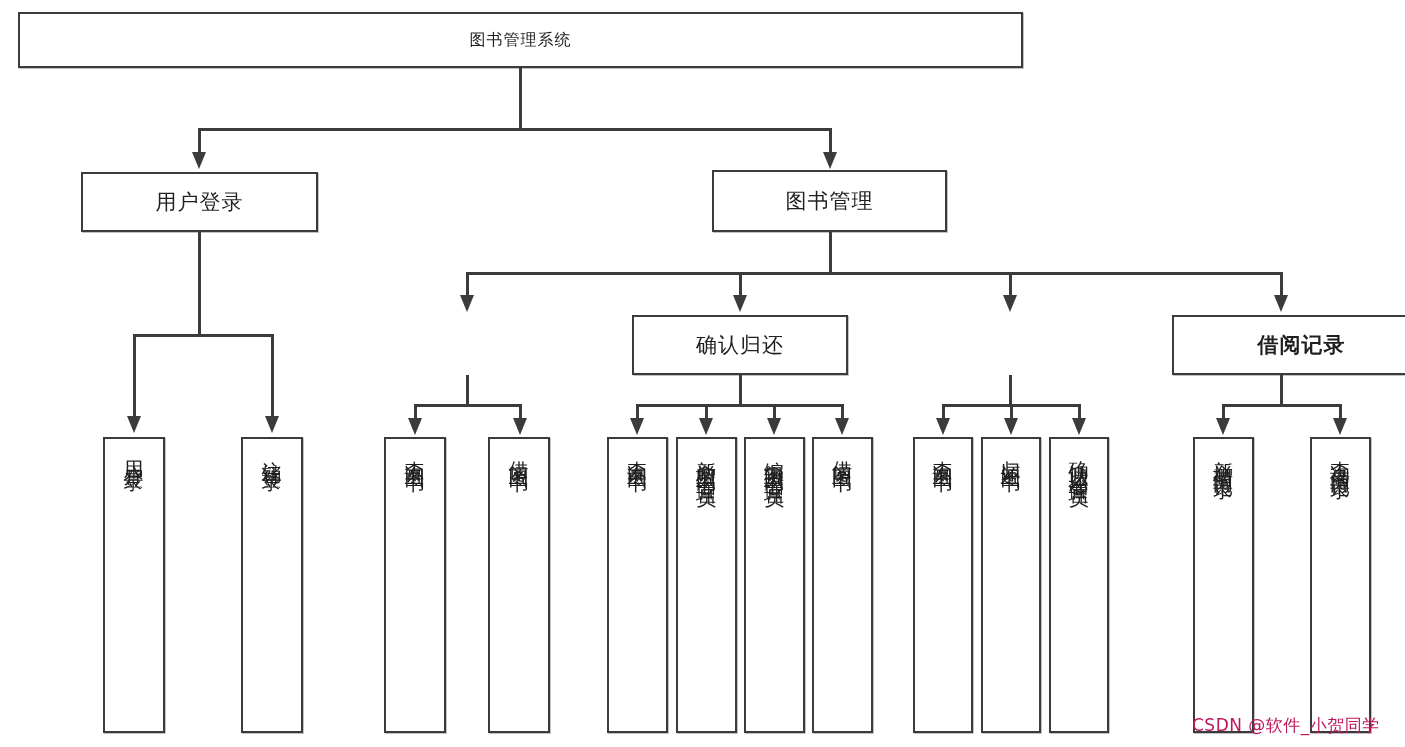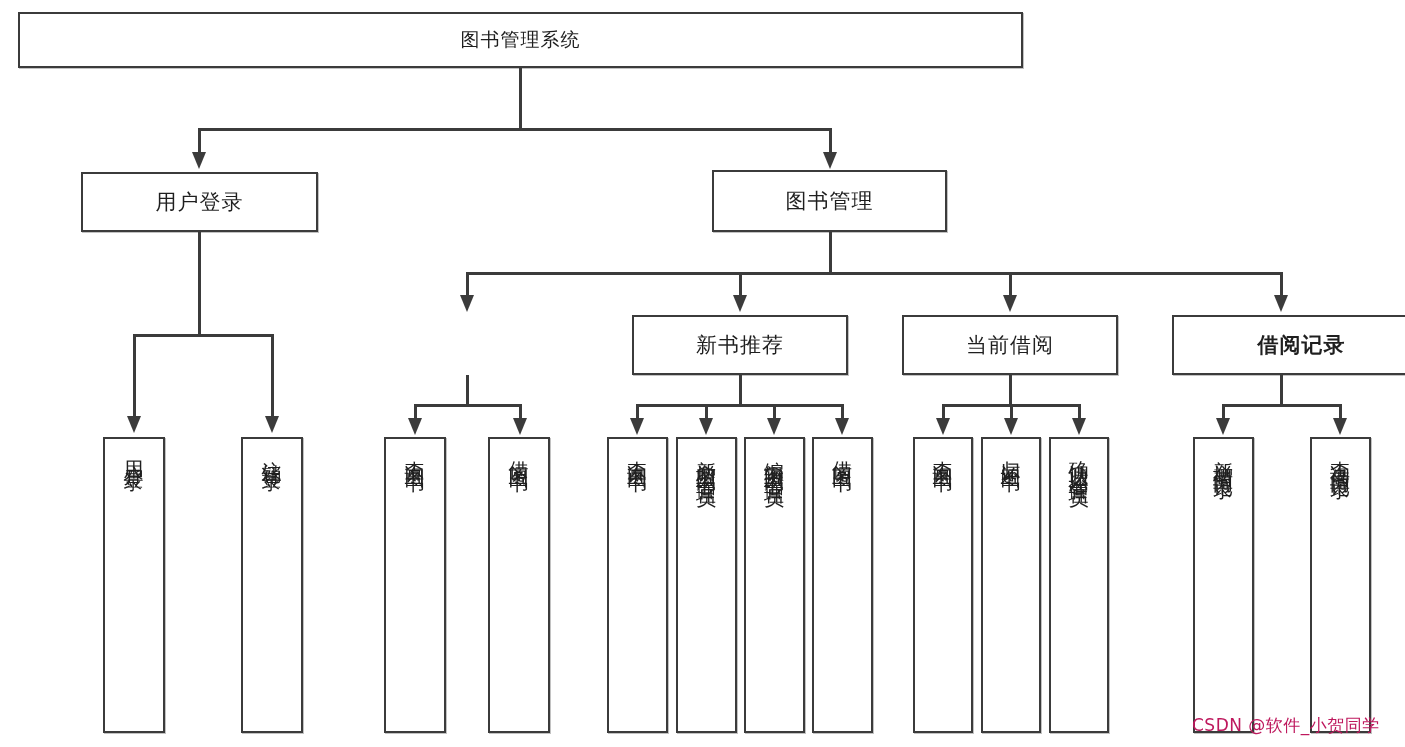--- a/index.html
+++ b/index.html
@@ -29,21 +29,21 @@
     letter-spacing:1px;
     box-shadow:1px 1px 0 rgba(120,120,120,.45);
   }
   .node .label{
     display:block;
     line-height:1.05;
     white-space:pre-line;
   }
   
   .node.h{ font-size:21px; }
-  #node-root.h{ font-size:19px; }
+  #node-root.h{ font-size:16px; }
   
   .node.v{
     font-size:20px;
     padding:6px 0;
     align-items:flex-start;
   }
   .node.v .label{
     writing-mode:vertical-rl;
     text-orientation:upright;
     -webkit-writing-mode:vertical-rl;
@@ -112,24 +112,21 @@
   <div class="conn vline" style="left:466px;top:272px;height:27px;"></div>
   <div class="arrow" style="left:460px;top:295px;"></div>
   <div class="conn vline" style="left:739px;top:272px;height:27px;"></div>
   <div class="arrow" style="left:733px;top:295px;"></div>
   <div class="conn vline" style="left:1009px;top:272px;height:27px;"></div>
   <div class="arrow" style="left:1003px;top:295px;"></div>
   <div class="conn vline" style="left:1280px;top:272px;height:27px;"></div>
   <div class="arrow" style="left:1274px;top:295px;"></div>
 
   <div class="node h" style="left:632px;top:315px;width:216px;height:60px;">
-    <span class="label">新书推荐</span>
-  </div>
-  <div class="node h" style="left:902px;top:315px;width:216px;height:60px;">
-    <span class="label">当前借阅</span>
+    <span class="label">确认归还</span>
   </div>
   <div class="node h" style="left:1172px;top:315px;width:259px;height:60px;font-weight:bold;">
     <span class="label">借阅记录</span>
   </div>
 
   <div class="conn vline" style="left:466px;top:375px;height:31px;"></div>
   <div class="conn hline" style="left:414px;top:404px;width:105px;"></div>
   <div class="conn vline" style="left:414px;top:404px;height:17px;"></div>
   <div class="arrow" style="left:408px;top:418px;"></div>
   <div class="conn vline" style="left:519px;top:404px;height:17px;"></div>

